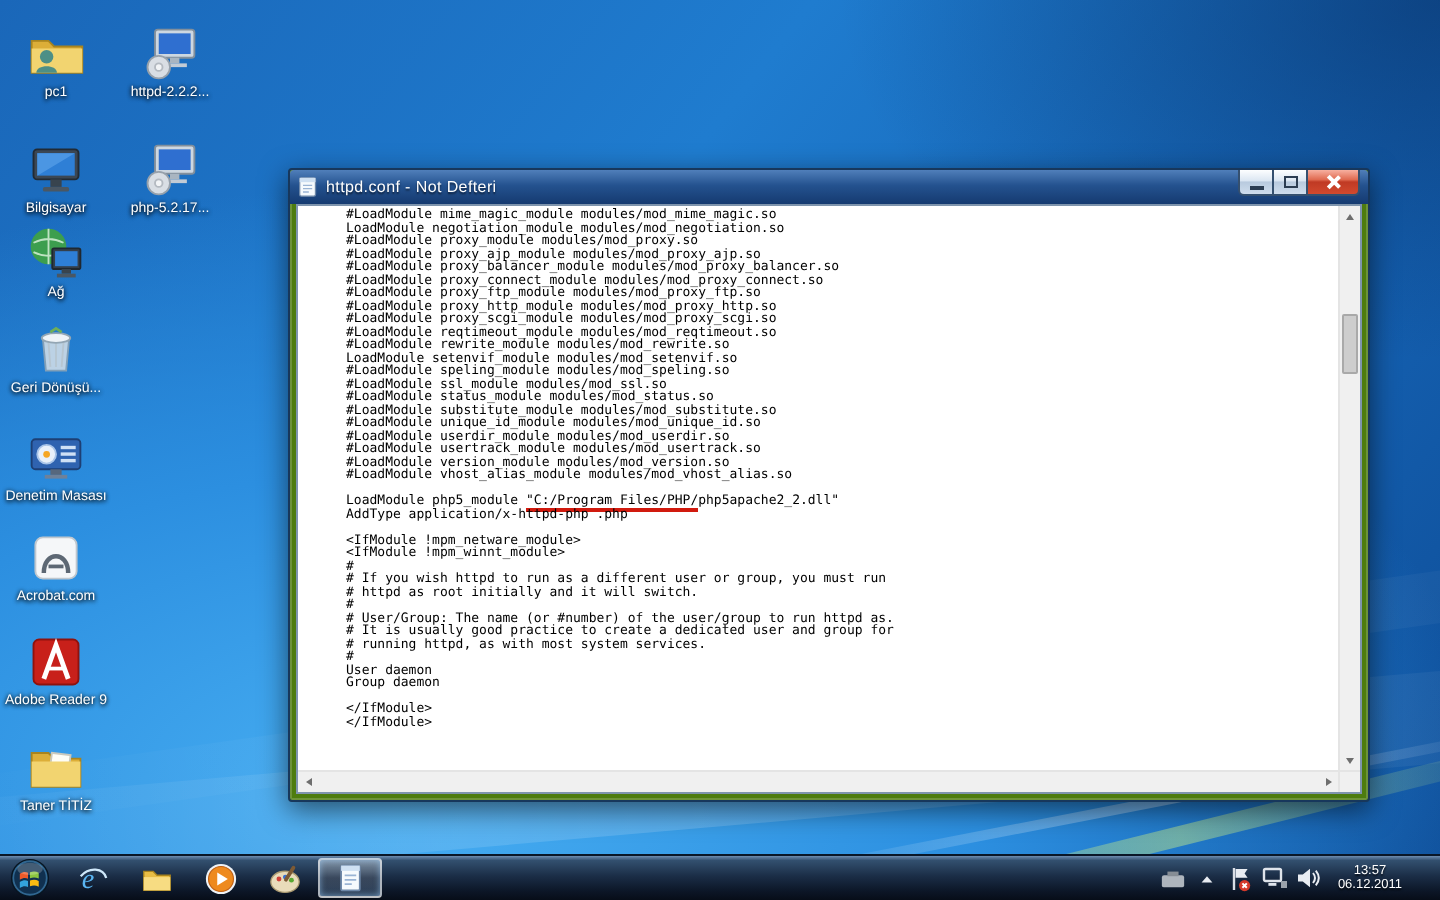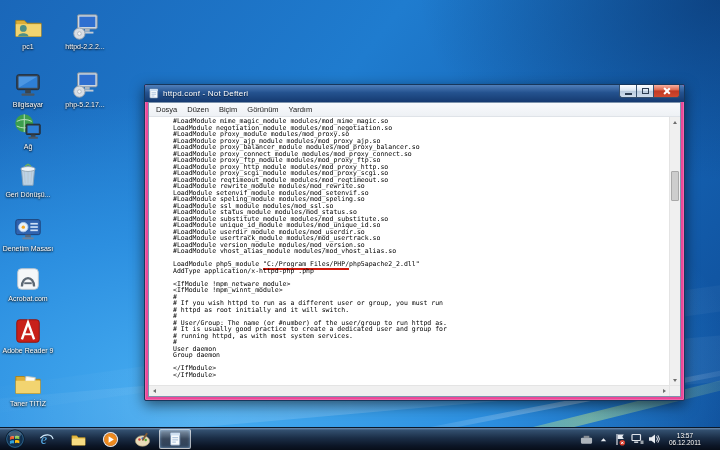--- a/index.html
+++ b/index.html
@@ -23,21 +23,21 @@
     background:linear-gradient(to right,transparent,rgba(255,255,255,.35) 55%,transparent);}
 
   
   .dicon{position:absolute;width:52px;text-align:center;cursor:default;}
   .dicon .art{width:30px;height:30px;margin:0 auto;display:block;}
   .dicon .lbl{display:block;margin-top:1px;font-size:7px;line-height:7.5px;color:#fff;
     text-shadow:0 1px 2px rgba(0,0,0,.9),0 0 2px rgba(0,0,0,.8);word-wrap:break-word;}
 
   
   .window{position:absolute;left:144px;top:84px;width:539px;height:315px;
-    background:#ec4899;border:1px solid #173túl?;border:1px solid #17375c;border-radius:2px;
+    background:#4d7c0f;border:1px solid #173túl?;border:1px solid #17375c;border-radius:2px;
     box-shadow:0 4px 14px rgba(0,0,0,.55),0 0 0 1px rgba(255,255,255,.18) inset;}
   .titlebar{display:flex;align-items:center;height:17px;padding:0 4px;
     background:linear-gradient(180deg,#507fba 0%,#24528f 45%,#153a70 100%);
     border-radius:2px 2px 0 0;}
   .titlebar .ticon{width:10px;height:11px;margin-right:4px;flex:0 0 auto;}
   .title-text{color:#fff;font-size:8px;letter-spacing:.2px;text-shadow:0 1px 1px rgba(0,0,0,.6);
     flex:1;white-space:nowrap;overflow:hidden;}
   .caption{display:flex;align-self:flex-start;margin-top:0;}
   .cbtn{height:13px;border:1px solid #35506f;border-top:none;display:flex;align-items:center;
     justify-content:center;box-sizing:border-box;cursor:pointer;}
@@ -223,27 +223,20 @@
         </div>
       <div class="cbtn max">
           <div class="glyph-max"></div>
         </div>
       <div class="cbtn close">
           <div class="glyph-close"></div>
         </div>
     </div>
   </div>
   <div class="winbody">
-    <div class="menubar">
-      <span class="menu-item">Dosya</span>
-      <span class="menu-item">Düzen</span>
-      <span class="menu-item">Biçim</span>
-      <span class="menu-item">Görünüm</span>
-      <span class="menu-item">Yardım</span>
-    </div>
     <div class="contentrow">
       <pre class="doc">#LoadModule mime_magic_module modules/mod_mime_magic.so
 LoadModule negotiation_module modules/mod_negotiation.so
 #LoadModule proxy_module modules/mod_proxy.so
 #LoadModule proxy_ajp_module modules/mod_proxy_ajp.so
 #LoadModule proxy_balancer_module modules/mod_proxy_balancer.so
 #LoadModule proxy_connect_module modules/mod_proxy_connect.so
 #LoadModule proxy_ftp_module modules/mod_proxy_ftp.so
 #LoadModule proxy_http_module modules/mod_proxy_http.so
 #LoadModule proxy_scgi_module modules/mod_proxy_scgi.so

